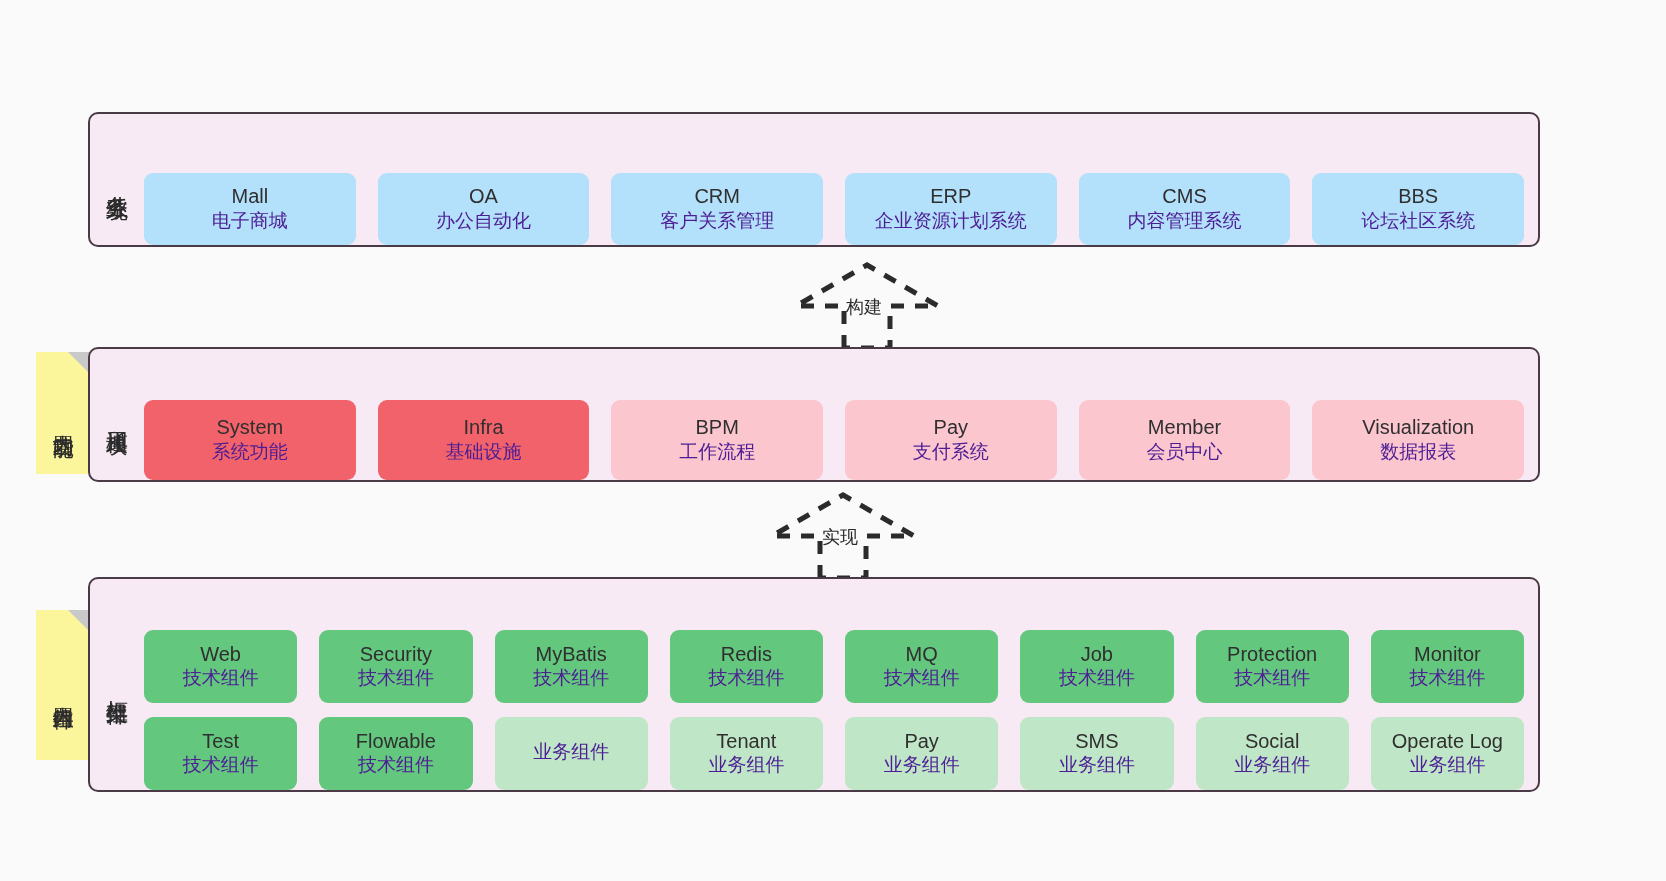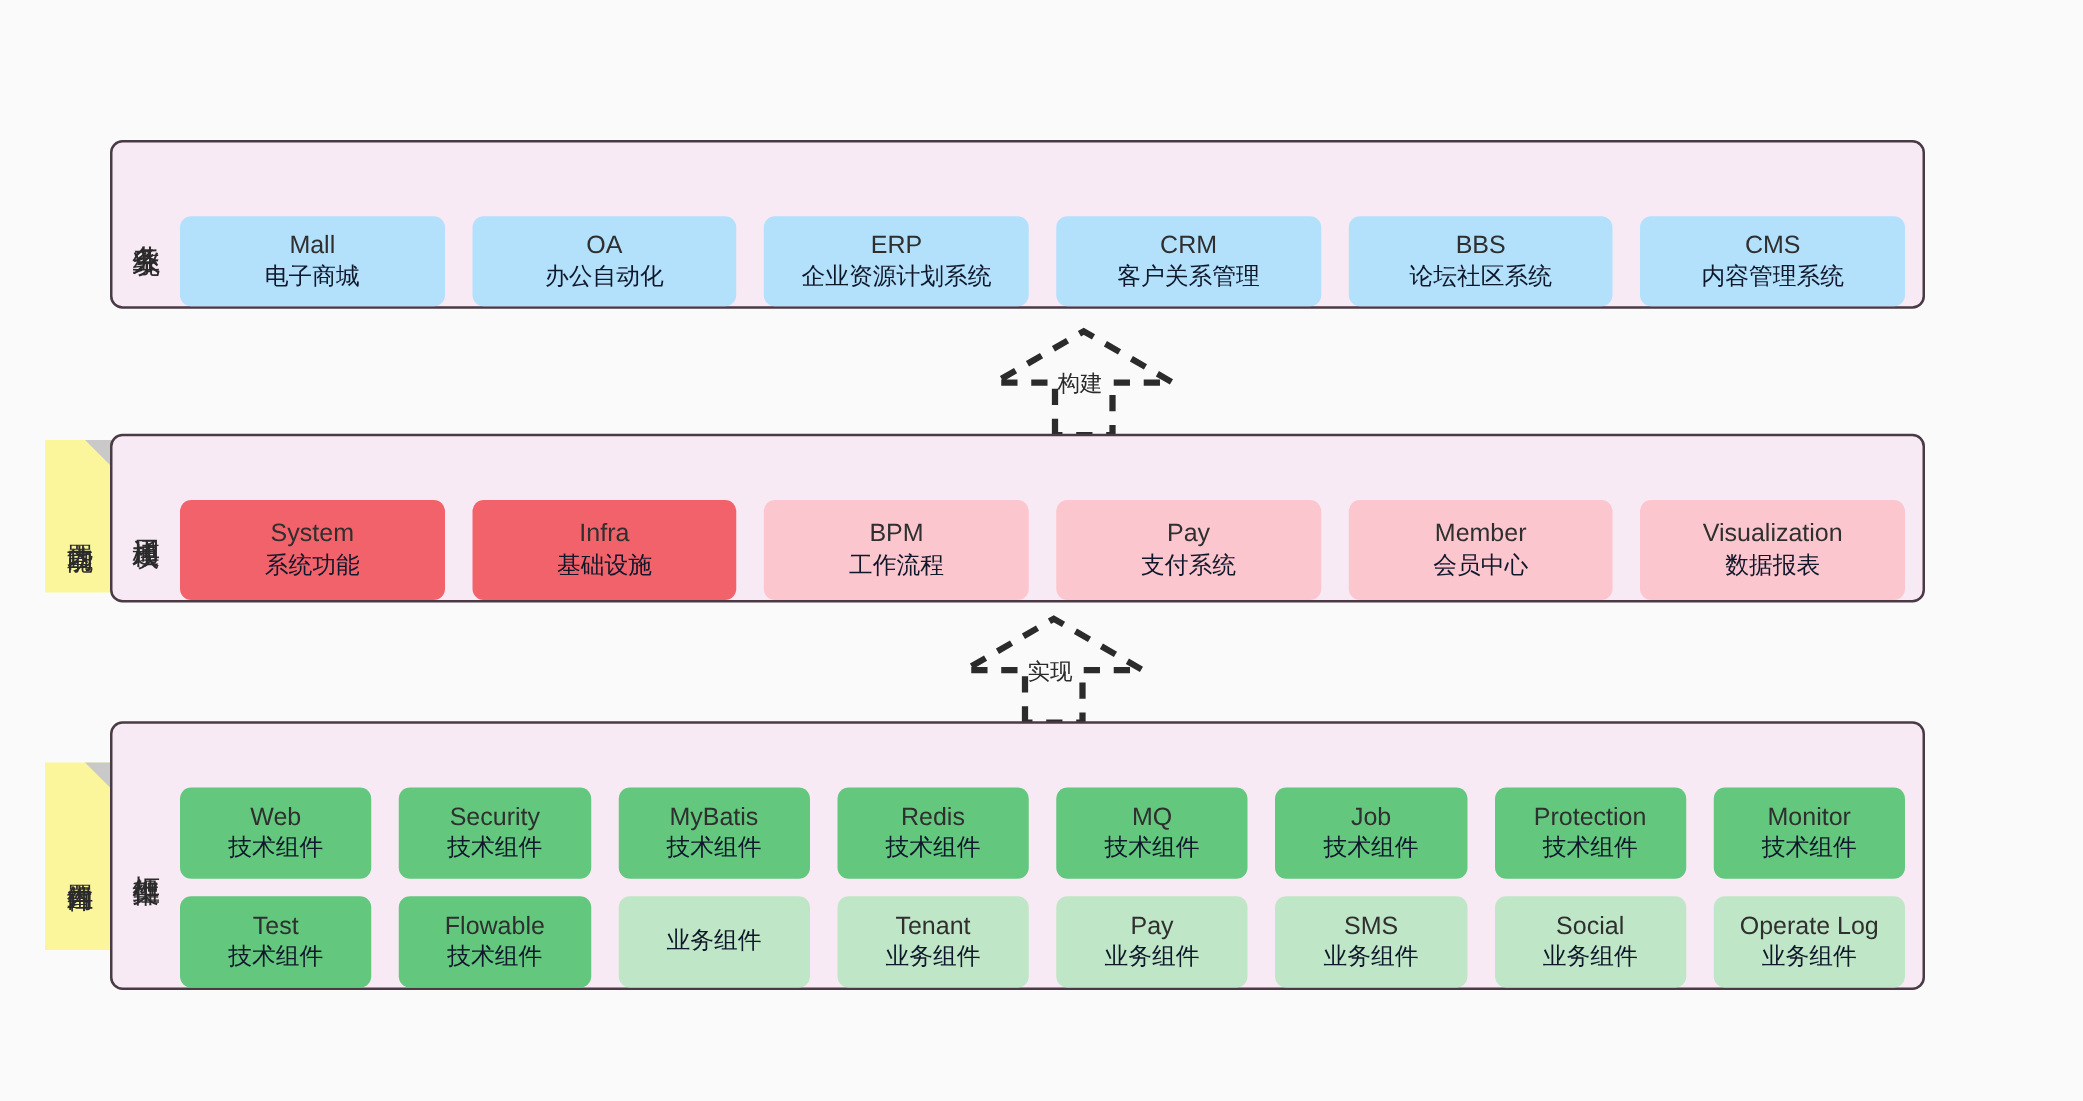--- a/index.html
+++ b/index.html
@@ -76,21 +76,21 @@
     padding: 6px 4px;
     line-height: 1.28;
   }
   .card .card-en {
     font-size: 20px;
     color: #2f2f2f;
     white-space: nowrap;
   }
   .card .card-cn {
     font-size: 19px;
-    color: #0f172a;
+    color: #4c1d95;
     white-space: nowrap;
     font-family: Liberation Mono, monospace;
   }
   .card.multiline .card-en { white-space: normal; }
 
   .card.blue   { background: #b3e0fb; }
   .card.red    { background: #f2626a; }
   .card.pink   { background: #fcc6cf; }
   .card.green  { background: #63c77e; }
   .card.lgreen { background: #bfe6c6; }
@@ -166,34 +166,34 @@
       <div class="row">
         <div class="card blue">
           <span class="card-en">Mall</span>
           <span class="card-cn">电子商城</span>
         </div>
         <div class="card blue">
           <span class="card-en">OA</span>
           <span class="card-cn">办公自动化</span>
         </div>
         <div class="card blue">
+          <span class="card-en">CRM</span>
+          <span class="card-cn">客户关系管理</span>
+        </div>
+        <div class="card blue">
           <span class="card-en">ERP</span>
           <span class="card-cn">企业资源计划系统</span>
         </div>
         <div class="card blue">
-          <span class="card-en">CRM</span>
-          <span class="card-cn">客户关系管理</span>
+          <span class="card-en">CMS</span>
+          <span class="card-cn">内容管理系统</span>
         </div>
         <div class="card blue">
           <span class="card-en">BBS</span>
           <span class="card-cn">论坛社区系统</span>
-        </div>
-        <div class="card blue">
-          <span class="card-en">CMS</span>
-          <span class="card-cn">内容管理系统</span>
         </div>
       </div>
     </div>
   </div>
 
   <div class="arrow" id="arrow-build">
     <svg width="150" height="88" viewBox="0 0 150 88" fill="none">
       <path d="M 52 86 L 52 44 L 4 44 L 75 3 L 146 44 L 98 44 L 98 86 Z" stroke="#2b2b2b" stroke-width="5" stroke-dasharray="13 11" stroke-linejoin="miter" fill="none"></path>
     </svg>
     <span class="arrow-label">构建</span>

